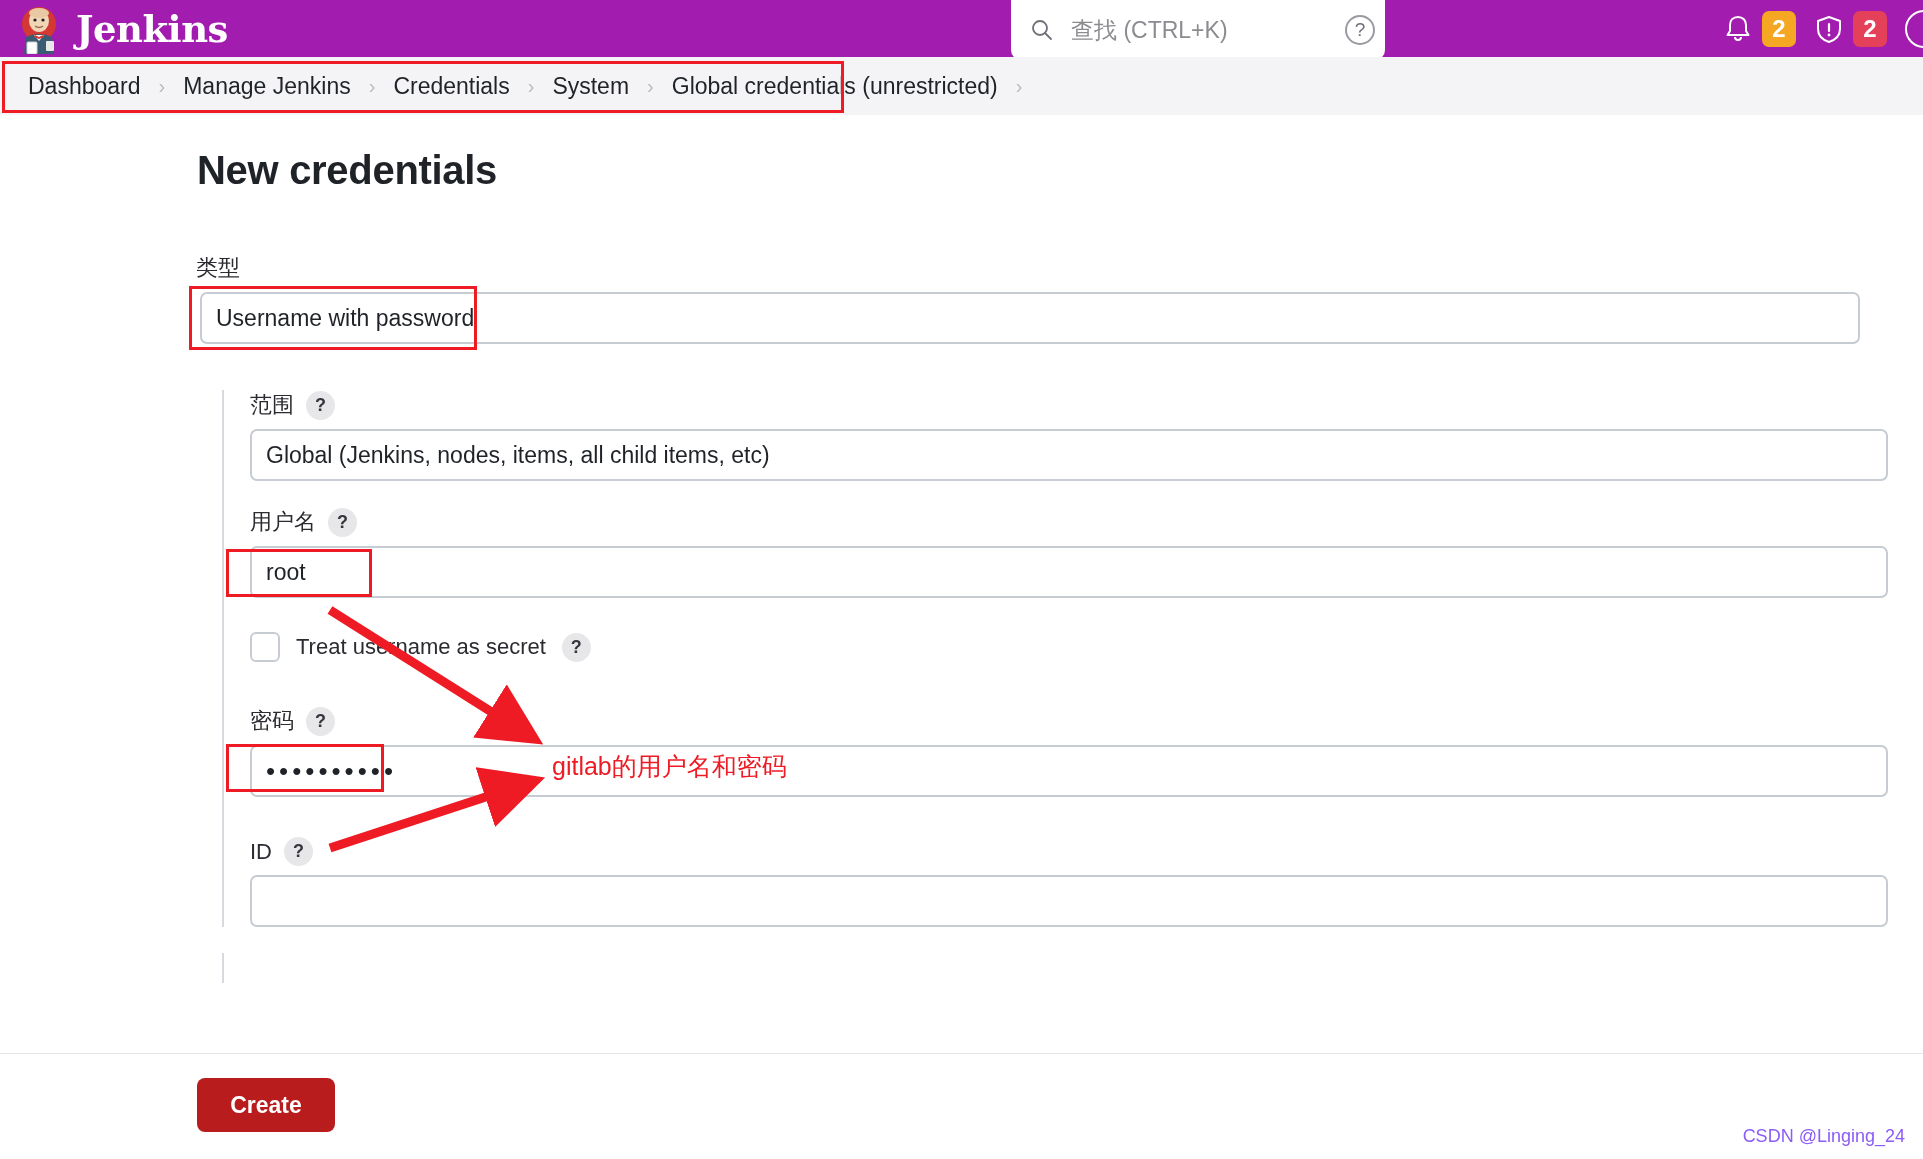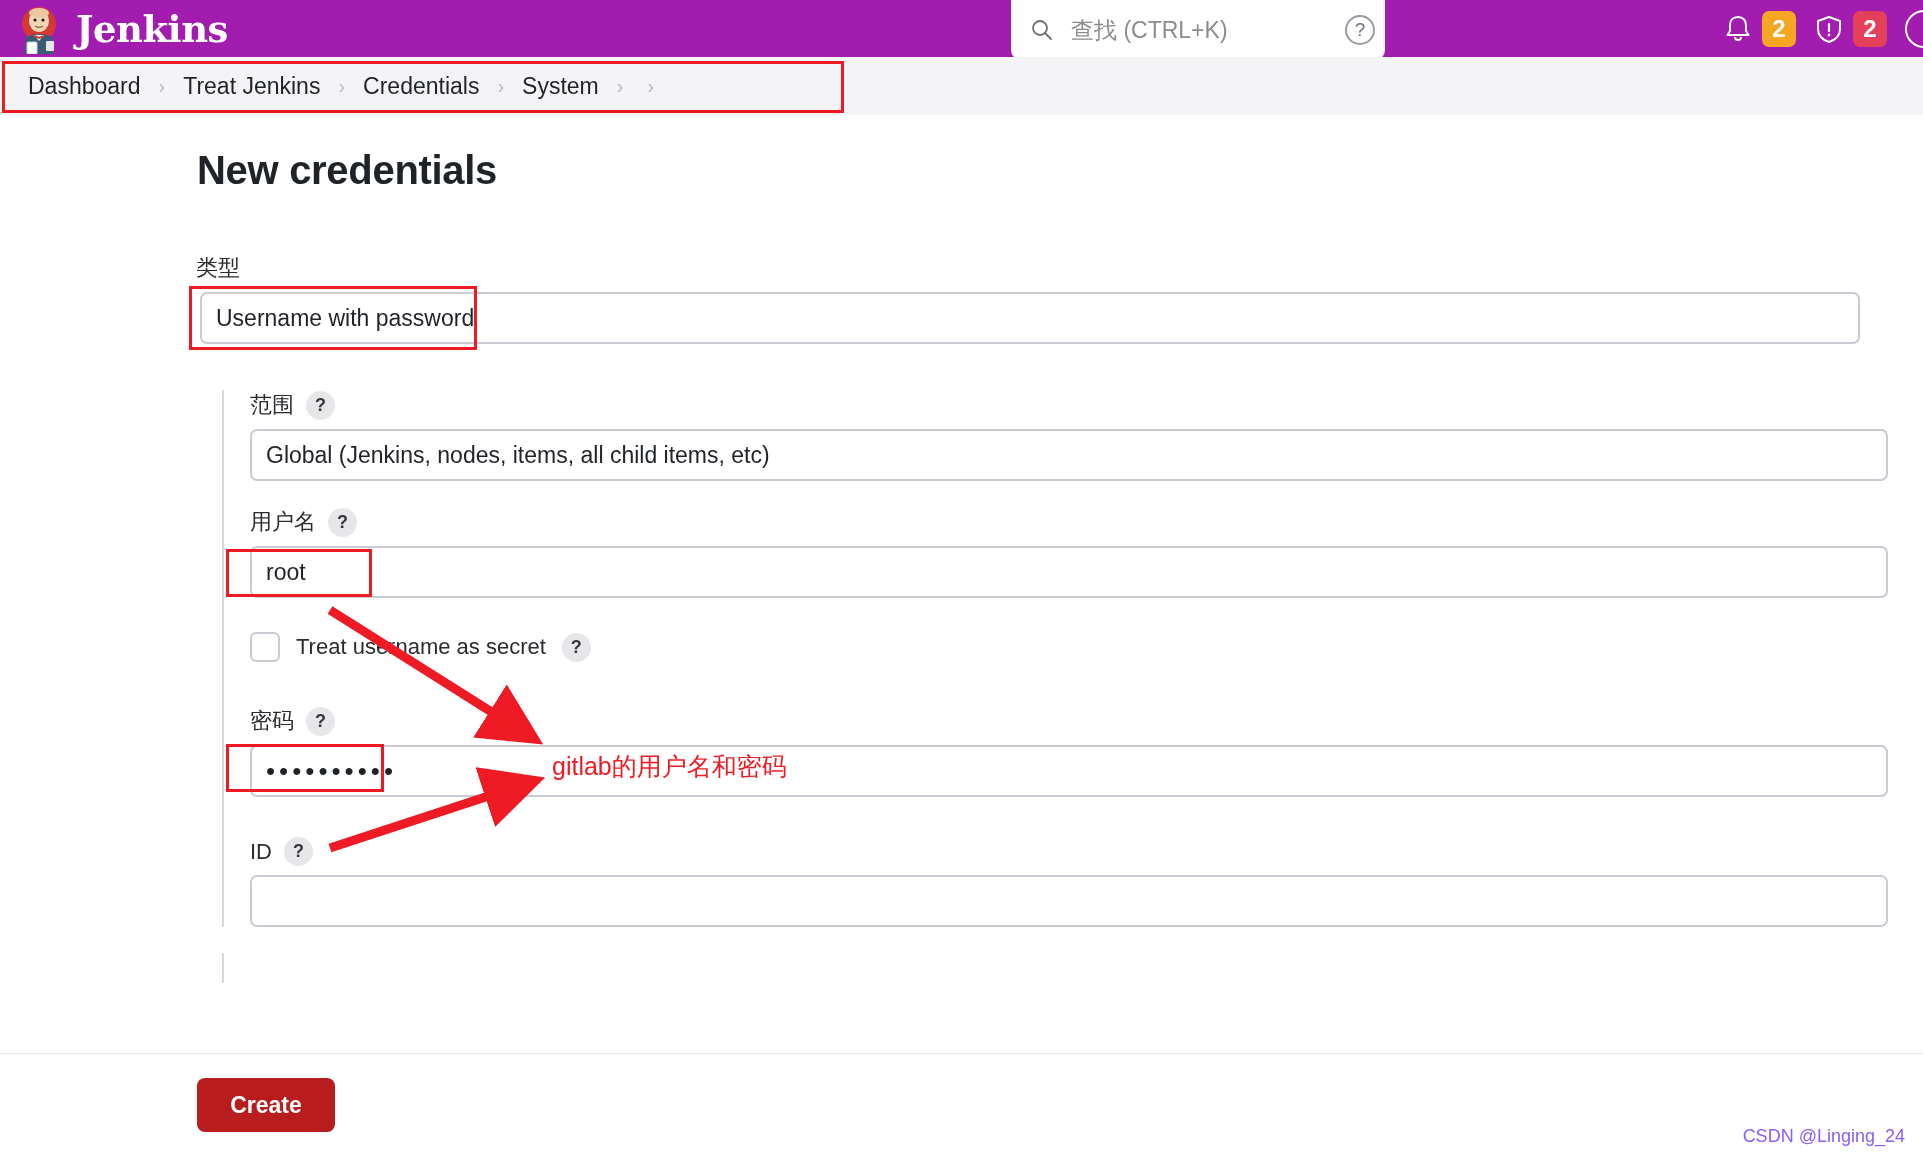--- a/index.html
+++ b/index.html
@@ -237,26 +237,27 @@
     <span class="badge red">2</span>
 
     <span class="avatar-cut"></span>
   </div>
 </div>
 
 <div class="crumbbar">
   <div class="crumbs">
     <span class="crumb">Dashboard</span>
     <span class="chev">›</span>
-    <span class="crumb">Treat Jenkins</span>
+    <span class="crumb">Manage Jenkins</span>
     <span class="chev">›</span>
     <span class="crumb">Credentials</span>
     <span class="chev">›</span>
     <span class="crumb">System</span>
     <span class="chev">›</span>
+    <span class="crumb">Global credentials (unrestricted)</span>
     <span class="chev">›</span>
   </div>
   <div class="crumb-box"></div>
 </div>
 
 <div class="main">
   <h1 class="page-title">New credentials</h1>
 
   <div class="field-label type-label">
     <span>类型</span>

